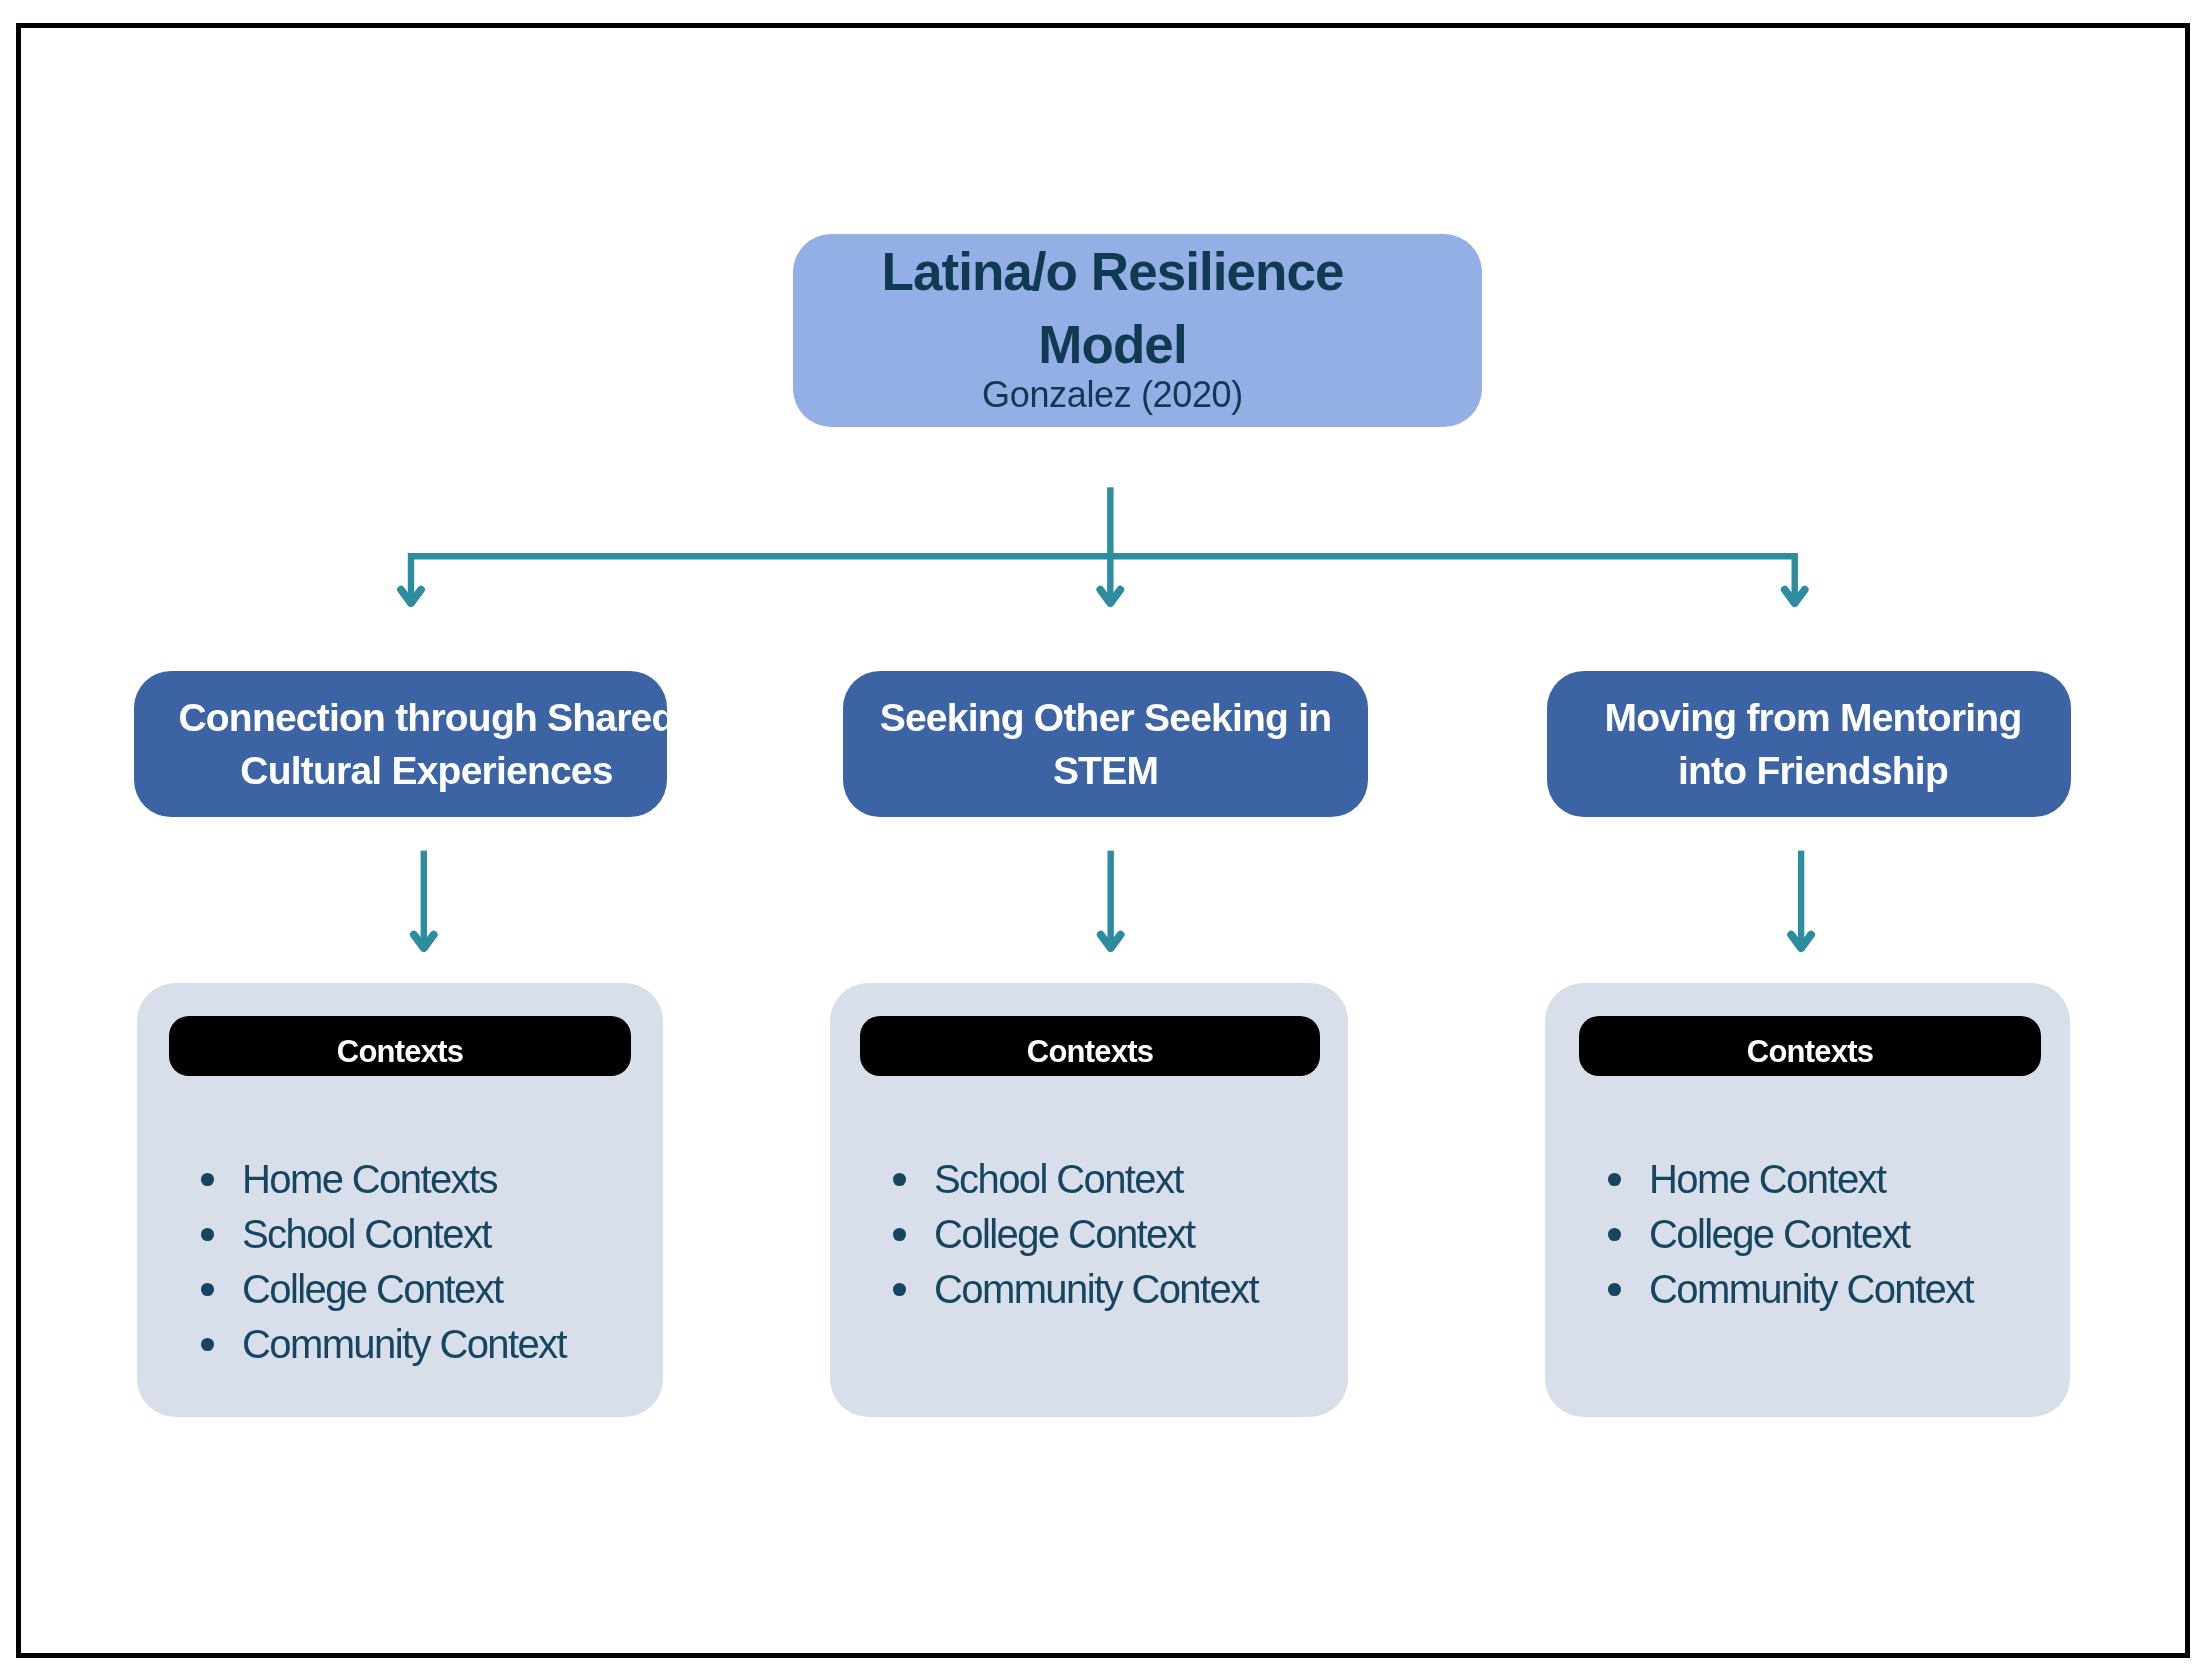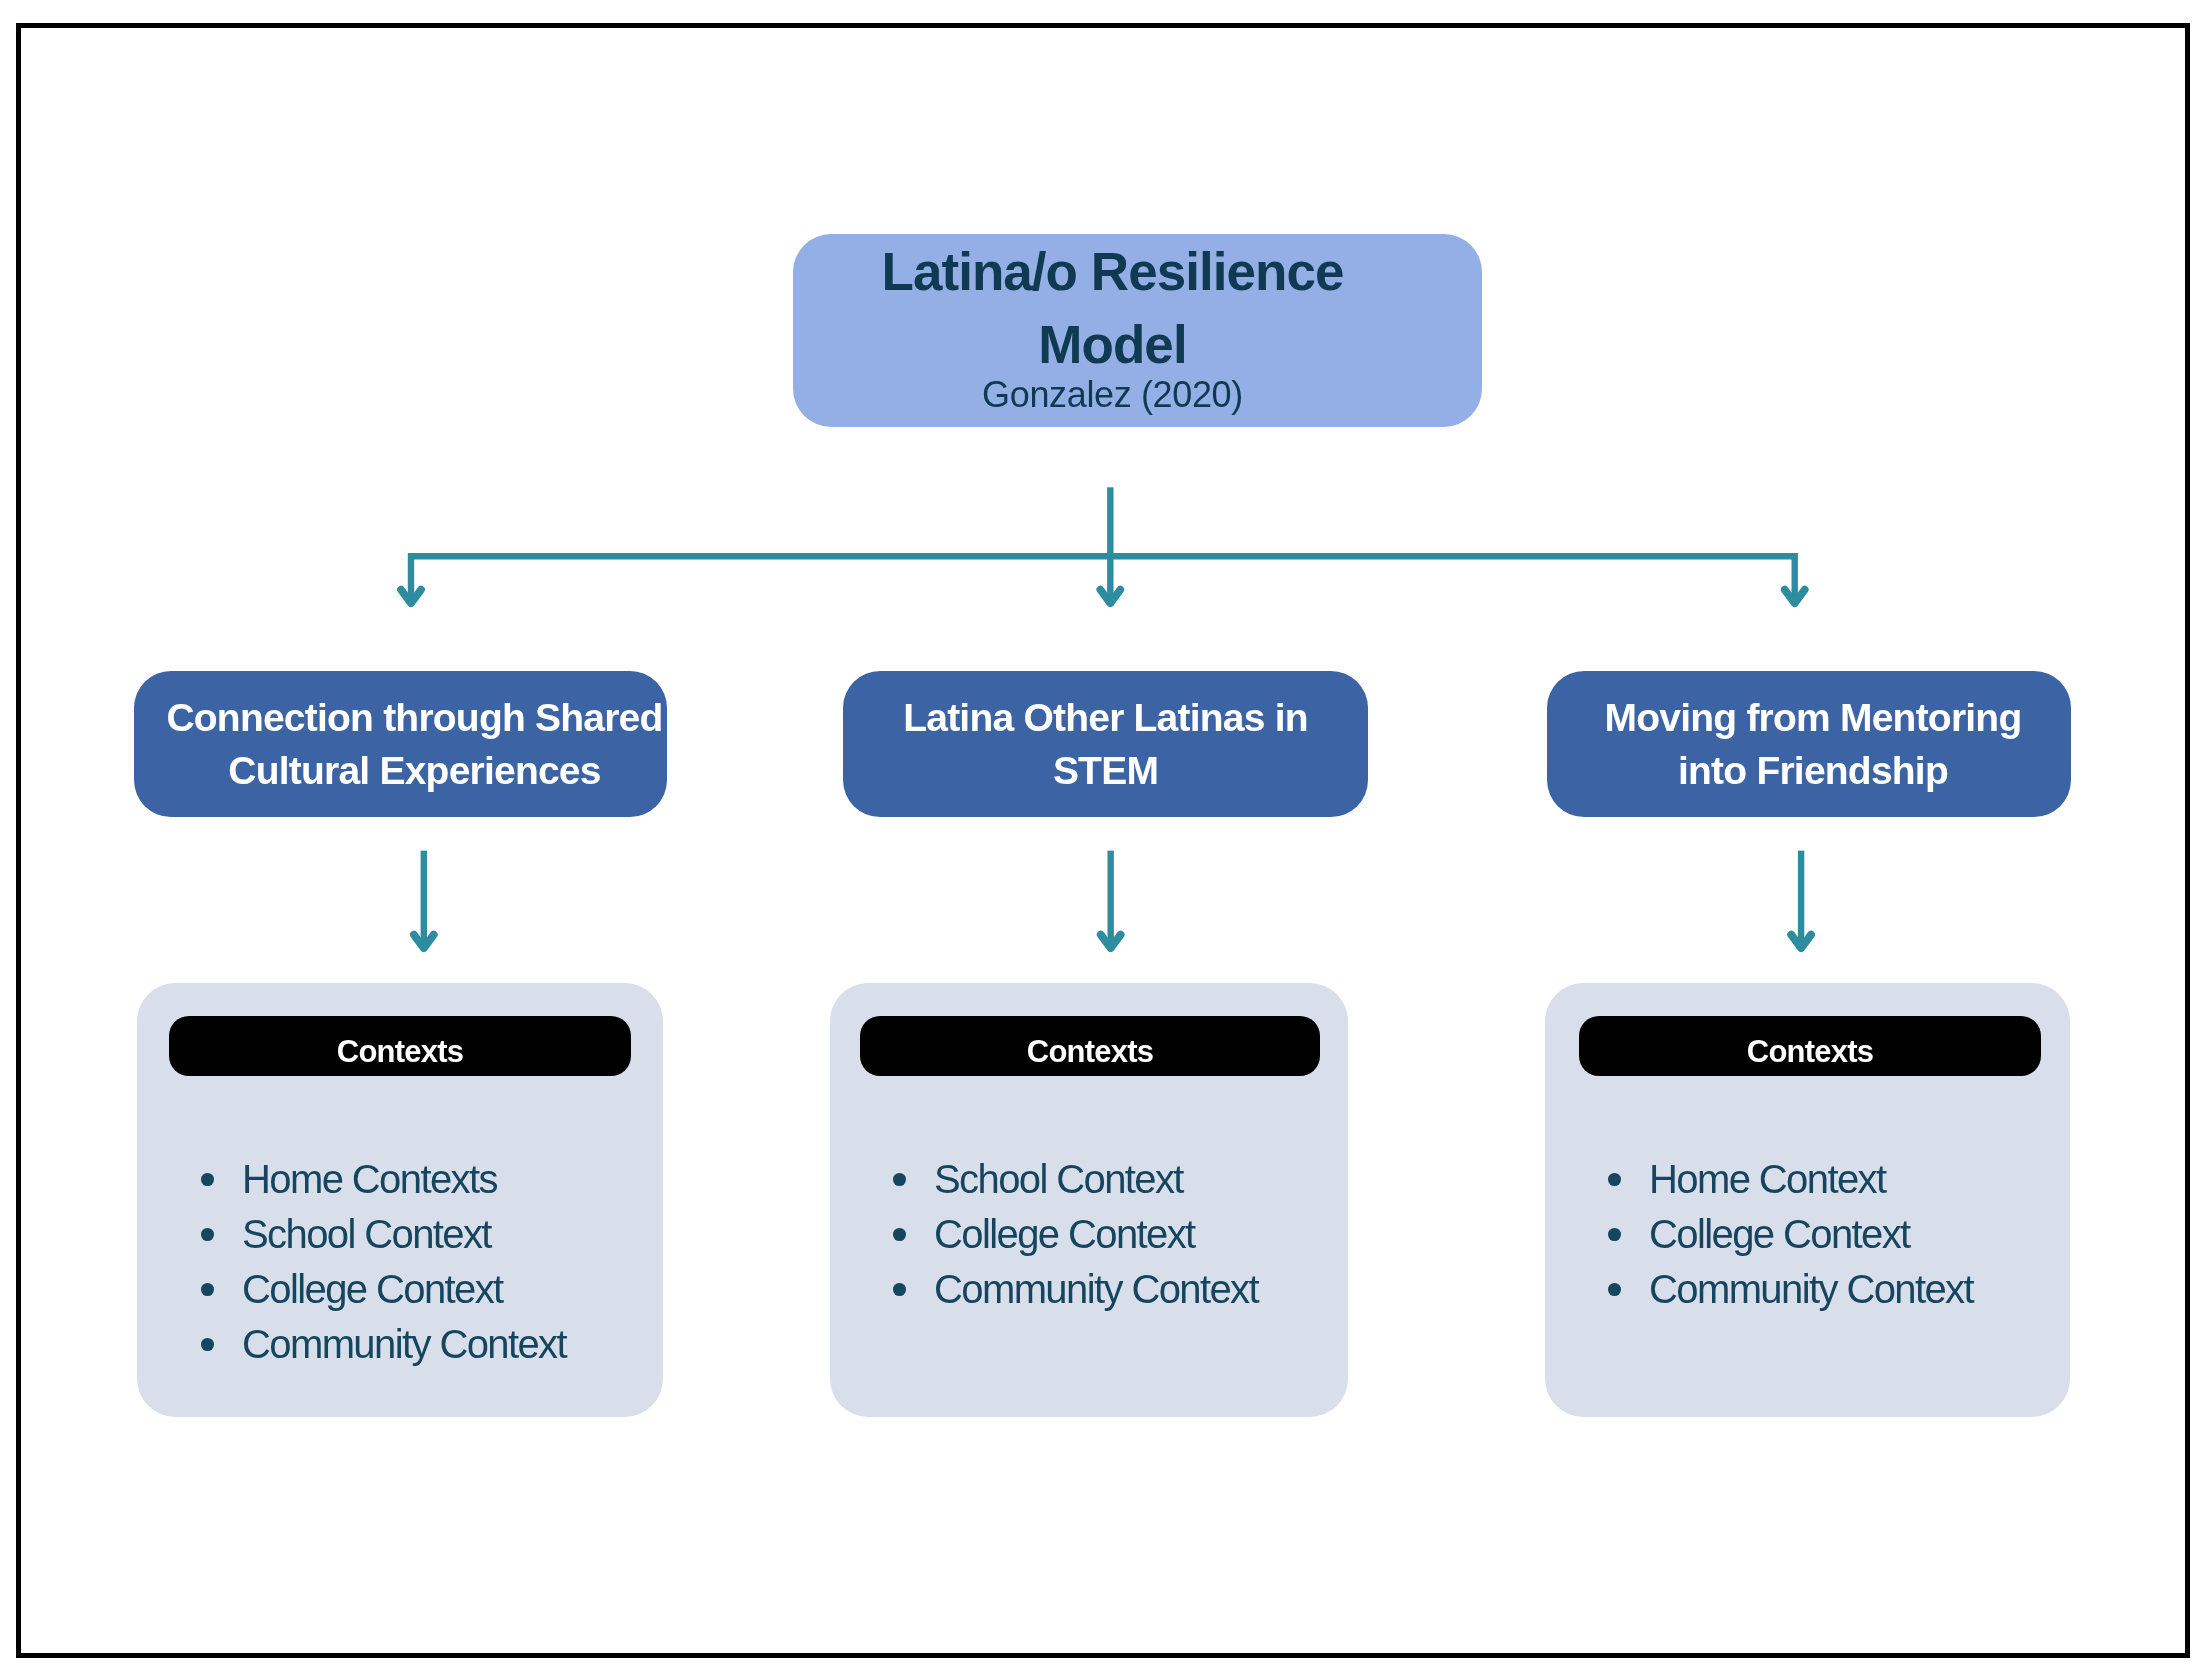--- a/index.html
+++ b/index.html
@@ -67,21 +67,21 @@
   .branch-label {
     position: absolute;
     top: 691px;
     text-align: center;
     color: #ffffff;
     font-weight: bold;
     font-size: 39px;
     line-height: 53px;
     letter-spacing: -0.02em;
   }
-  #branch-label-0 { left: 122px;  width: 585px; }
+  #branch-label-0 { left: 134px;  width: 585px; }
   #branch-label-1 { left: 843px; width: 525px; }
   #branch-label-2 { left: 1547px; width: 532px; }
   
   .ctx-box {
     position: absolute;
     top: 983px; height: 434px;
     background: #D9DFEA;
     border-radius: 38px;
   }
   #ctx-box-0 { left: 137px;  width: 526px; }
@@ -154,21 +154,21 @@
   </svg>
 
   <div class="branch-box" id="branch-box-0"></div>
   <div class="branch-box" id="branch-box-1"></div>
   <div class="branch-box" id="branch-box-2"></div>
   <div class="branch-label" id="branch-label-0">
     <span style="display:block">Connection through Shared</span>
     <span style="display:block">Cultural Experiences</span>
   </div>
   <div class="branch-label" id="branch-label-1">
-    <span style="display:block">Latina Other Latinas in</span>
+    <span style="display:block">Seeking Other Seeking in</span>
     <span style="display:block">STEM</span>
   </div>
   <div class="branch-label" id="branch-label-2">
     <span style="display:block">Moving from Mentoring</span>
     <span style="display:block">into Friendship</span>
   </div>
 
   <div class="ctx-box" id="ctx-box-0"></div>
   <div class="ctx-box" id="ctx-box-1"></div>
   <div class="ctx-box" id="ctx-box-2"></div>

